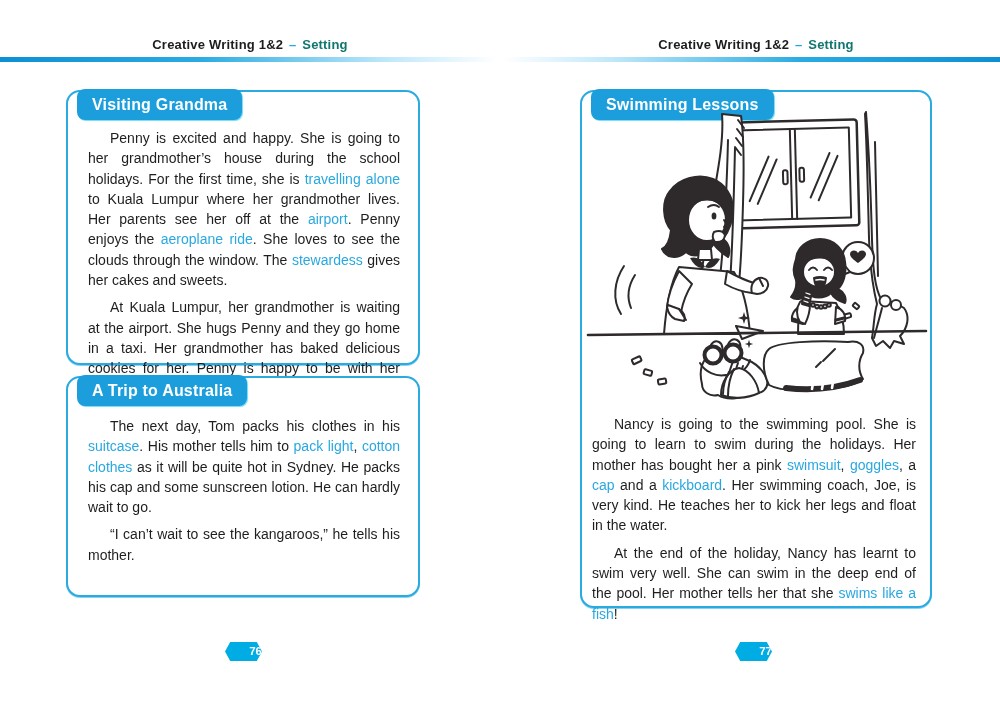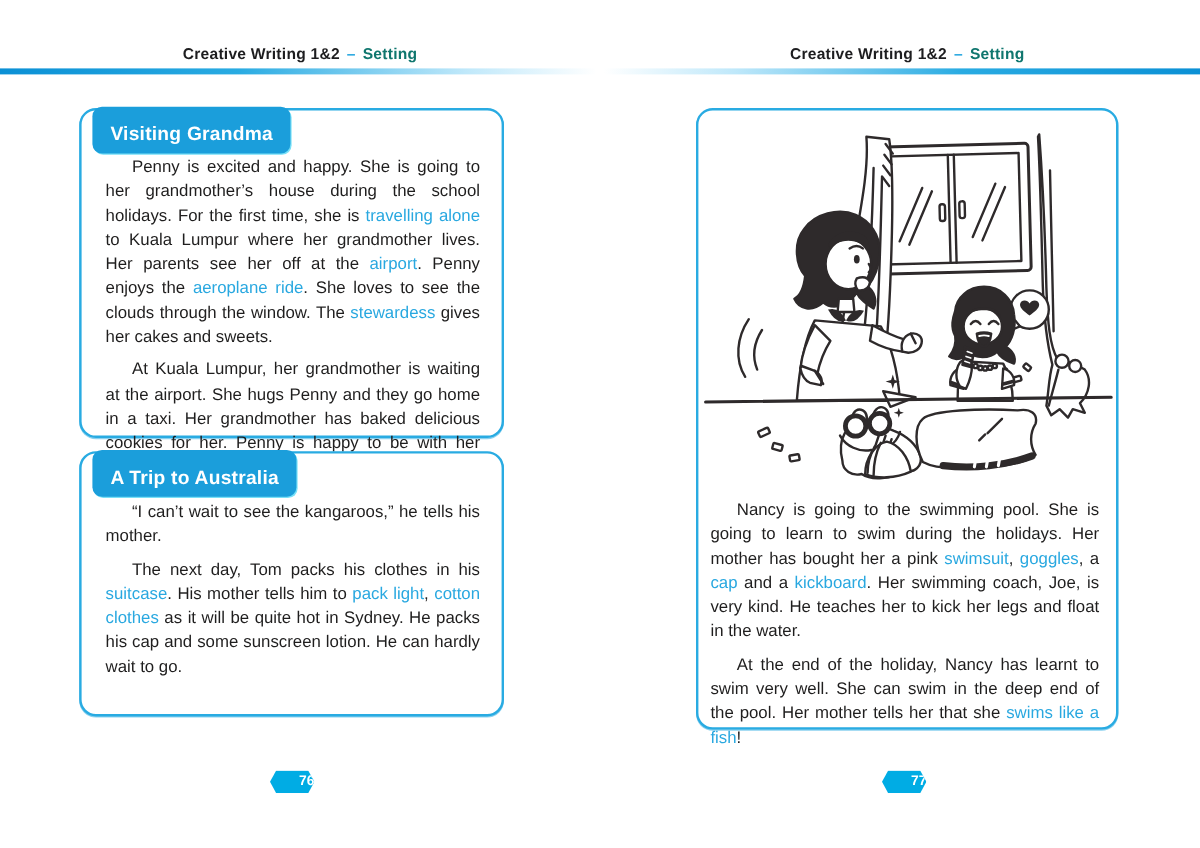--- a/index.html
+++ b/index.html
@@ -11,21 +11,21 @@
                  font-size:13px; font-weight:bold; color:#1d1d1f; letter-spacing:.2px; }
   .page-header .dash { color:#29a8e0; padding:0 2px; }
   .page-header .subtitle { color:#0f766e; }
   .grad-bar { position:absolute; top:57px; height:5px; width:497px; }
   .grad-bar.left-bar  { left:0;   background:linear-gradient(to right,#0b90d5 0%,#29abe2 40%,#bfe8fa 78%,#ffffff 100%); }
   .grad-bar.right-bar { left:503px; background:linear-gradient(to left,#0b90d5 0%,#29abe2 40%,#bfe8fa 78%,#ffffff 100%); }
 
   .section-box { position:absolute; border:2px solid #29abe2; border-radius:14px; background:#fff;
                  box-shadow:0 1px 0 rgba(41,171,226,.55); }
   .badge { position:absolute; top:-3px; left:9px; background:#1b9edb; color:#fff;
-           font-weight:bold; font-size:16px; line-height:1; padding:16px 15px 7px;
+           font-weight:bold; font-size:16px; line-height:1; padding:8px 15px 7px;
            border-radius:8px; letter-spacing:.2px; box-shadow:1px 1px 0 rgba(10,199,240,.55); }
 
   .box-visiting   { left:66px;  top:90px;  width:354px; height:275px; padding:36px 18px 0 20px; }
   .box-australia  { left:66px;  top:376px; width:354px; height:221px; padding:38px 18px 0 20px; }
   .box-swimming   { left:580px; top:90px;  width:352px; height:518px; }
 
   .bodytext p { font-size:14px; line-height:20.3px; color:#1f1e1e; text-align:justify;
                 text-indent:22px; margin-bottom:7px; }
   .hl { color:#29a8e0; }
 
@@ -61,26 +61,27 @@
     <div class="badge">Visiting Grandma</div>
     <div>
         <p><span>Penny is excited and happy. She is going to her grandmother’s house during the school holidays. For the first time, she is </span><span class="hl">travelling alone</span><span> to Kuala Lumpur where her grandmother lives. Her parents see her off at the </span><span class="hl">airport</span><span>. Penny enjoys the </span><span class="hl">aeroplane ride</span><span>. She loves to see the clouds through the window. The </span><span class="hl">stewardess</span><span> gives her cakes and sweets.</span></p>
         <p><span>At Kuala Lumpur, her grandmother is waiting at the airport. She hugs Penny and they go home in a taxi. Her grandmother has baked delicious cookies for her. Penny is happy to be with her grandmother.</span></p>
       </div>
   </div>
 
   <div class="section-box box-australia bodytext">
     <div class="badge">A Trip to Australia</div>
     <div>
+        <p><span>The next day, Tom packs his clothes in his </span><span class="hl">suitcase</span><span>. His mother tells him to </span><span class="hl">pack light</span><span>, </span><span class="hl">cotton clothes</span><span> as it will be quite hot in Sydney. He packs his cap and some sunscreen lotion. He can hardly wait to go.</span></p>
         <p><span>“I can’t wait to see the kangaroos,” he tells his mother.</span></p>
-        <p><span>The next day, Tom packs his clothes in his </span><span class="hl">suitcase</span><span>. His mother tells him to </span><span class="hl">pack light</span><span>, </span><span class="hl">cotton clothes</span><span> as it will be quite hot in Sydney. He packs his cap and some sunscreen lotion. He can hardly wait to go.</span></p>
       </div>
   </div>
 
   <div class="section-box box-swimming bodytext">
+    <div class="badge">Swimming Lessons</div>
 
     <svg class="illustration" viewBox="0 0 342 296">
       <g fill="none" stroke="#2e2a2b" stroke-width="2" stroke-linecap="round" stroke-linejoin="round">
 
         <g transform="rotate(-1.5 207 66)">
           <rect x="142" y="13" width="130" height="106" rx="3" fill="#fff" stroke-width="2.5"></rect>
           <rect x="150" y="21" width="114" height="90" fill="#fff"></rect>
           <line x1="205" y1="21" x2="205" y2="111"></line>
           <line x1="210" y1="21" x2="210" y2="111"></line>
           <line x1="163" y1="92" x2="183" y2="48"></line>

